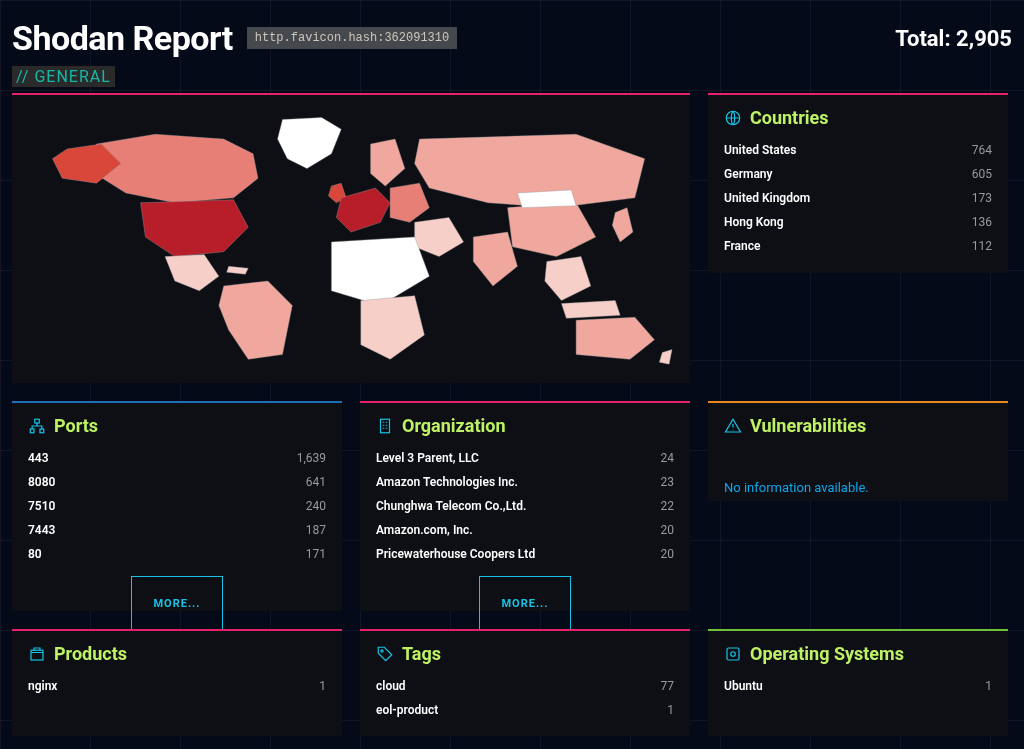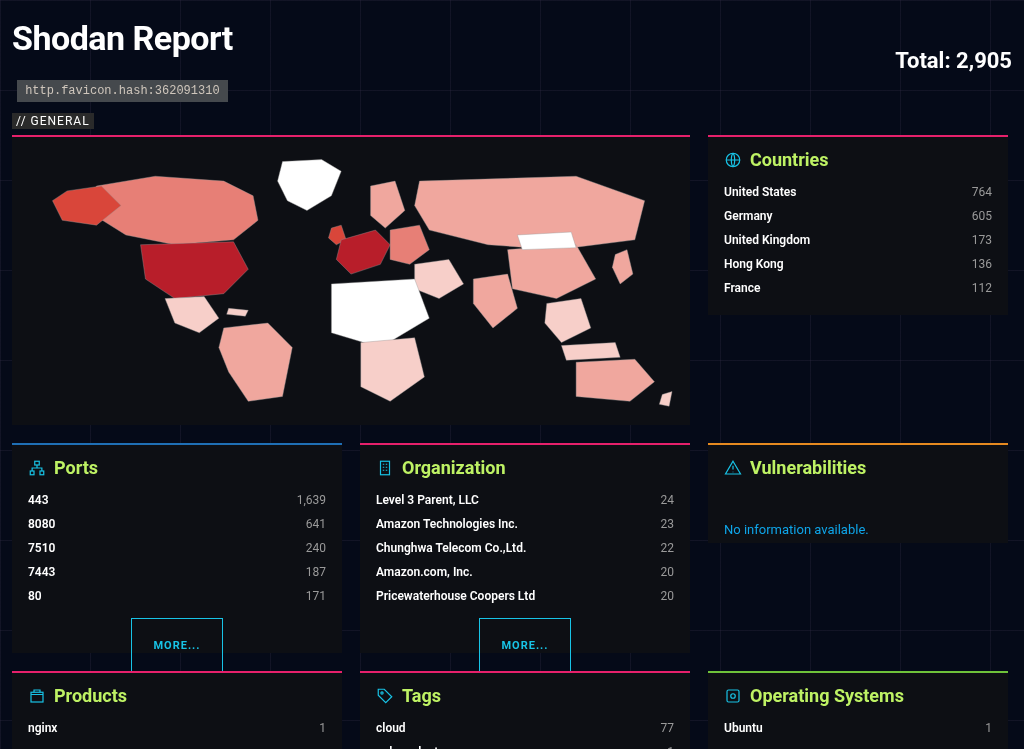--- a/index.html
+++ b/index.html
@@ -15,21 +15,21 @@
     font-family: -apple-system, BlinkMacSystemFont, "Segoe UI", Roboto, Helvetica, Arial, sans-serif;
     overflow: hidden;
     padding: 18px 12px 0 12px;
   }
   .header {
     display: flex;
     align-items: center;
     justify-content: space-between;
     margin-bottom: 8px;
   }
-  .header-left { display: flex; align-items: center; gap: 22px; flex-direction: column; }
+  .header-left { display: flex; align-items: center; gap: 14px; }
   .title {
     color: #fff;
     font-size: 34px;
     font-weight: 700;
     letter-spacing: -0.5px;
   }
   .query-pill {
     background: #45494d;
     color: #cfc6bc;
     font-family: "Courier New", monospace;
@@ -37,22 +37,22 @@
     padding: 4px 8px;
     border-radius: 0;
   }
   .total {
     color: #fff;
     font-size: 22px;
     font-weight: 700;
     text-align: center;
   }
   .section-label {
-    color: #ffffff;
-    font-size: 12px;
+    color: #14b8a6;
+    font-size: 16px;
     letter-spacing: 1px;
     background: #2a2a2a;
     display: inline-block;
     padding: 1px 4px;
     margin-bottom: 6px;
   }
   .grid {
     display: grid;
     grid-template-columns: 330px 330px 300px;
     grid-template-rows: 290px 210px auto;

